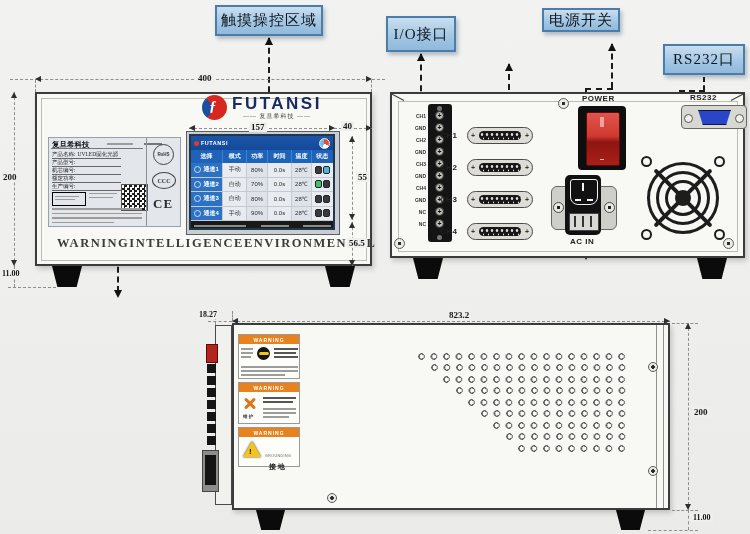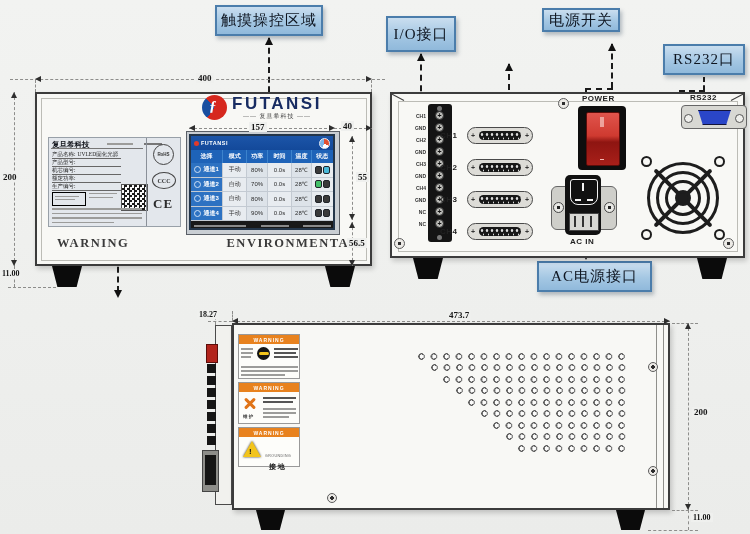--- a/index.html
+++ b/index.html
@@ -62,21 +62,20 @@
 </style>
 </head>
 <body>
 
 <div id="stage">
 
   <div class="callout" style="left:215px;top:5px;width:108px;height:31px;">触摸操控区域</div>
   <div class="callout" style="left:386px;top:16px;width:70px;height:36px;">I/O接口</div>
   <div class="callout" style="left:542px;top:8px;width:78px;height:24px;">电源开关</div>
   <div class="callout" style="left:663px;top:44px;width:82px;height:31px;">RS232口</div>
-  <div class="callout" style="left:537px;top:261px;width:115px;height:31px;">AC电源接口</div>
 
   <div class="cl-v" style="left:268px;top:38px;height:93px;"></div>
     <div class="au" style="left:265px;top:37px;"></div>
   <div class="cl-v" style="left:420px;top:54px;height:58px;"></div>
     <div class="au" style="left:417px;top:53px;"></div>
   <div class="cl-v" style="left:508px;top:64px;height:66px;"></div>
     <div class="au" style="left:505px;top:63px;"></div>
   <div class="cl-v" style="left:611px;top:44px;height:44px;"></div>
   <div class="cl-h" style="left:585px;top:88px;width:28px;"></div>
   <div class="cl-v" style="left:585px;top:90px;height:16px;"></div>
@@ -222,20 +221,21 @@
       </div>
       <div class="scr-bot">
         <div class="tb" style="left:3px;top:4px;width:52px;height:1.5px;background:#8a8a8a;"></div>
         <div class="tb" style="left:70px;top:4px;width:28px;height:1.5px;background:#8a8a8a;"></div>
         <div class="tb" style="left:112px;top:4px;width:28px;height:1.5px;background:#8a8a8a;"></div>
       </div>
     </div>
 
     <div class="a" style="left:57px;top:236px;width:302px;display:flex;justify-content:space-between;font:bold 12.5px 'Liberation Serif',serif;letter-spacing:1.5px;color:#3a3a3a;">
       <span>WARNING</span>
+      <span>INTELLIGENCE</span>
       <span>ENVIRONMENTAL</span>
     </div>
 
     <div class="dh" style="left:10px;top:79px;width:375px;"></div>
     <div class="aL" style="left:35px;top:76px;"></div>
     <div class="aR" style="left:366px;top:76px;"></div>
     <div class="dim" style="left:196px;top:73px;">400</div>
     <div class="dv" style="left:35px;top:80px;height:12px;"></div>
     <div class="dv" style="left:371px;top:80px;height:12px;"></div>
 
@@ -445,21 +445,21 @@
         <div style="position:absolute;left:4px;top:4px;width:0;height:0;border-left:9px solid transparent;border-right:9px solid transparent;border-bottom:16px solid #f2c41c;filter:drop-shadow(0 0 1px #333);"></div>
         <span style="position:absolute;left:10px;top:10px;font:bold 8px 'Liberation Sans',sans-serif;color:#111;">!</span>
         <span style="position:absolute;left:30px;top:25px;font:bold 7px 'Liberation Serif',serif;color:#222;">接 地</span>
         <span style="position:absolute;left:26px;top:17px;font:3.5px 'Liberation Sans',sans-serif;color:#555;letter-spacing:.5px;">GROUNDING</span>
       </div>
     </div>
 
     <div class="dh" style="left:232px;top:321px;width:438px;"></div>
     <div class="aL" style="left:232px;top:318px;"></div>
     <div class="aR" style="left:664px;top:318px;"></div>
-    <div class="dim" style="left:447px;top:310px;">473.7</div>
+    <div class="dim" style="left:447px;top:310px;">823.2</div>
     <div class="dh" style="left:208px;top:321px;width:24px;"></div>
     <div class="dim" style="left:197px;top:310px;font-size:8px;">18.27</div>
     <div class="dv" style="left:215px;top:311px;height:14px;"></div>
     <div class="dv" style="left:232px;top:311px;height:10px;"></div>
 
     <div class="dh" style="left:672px;top:323px;width:26px;"></div>
     <div class="dh" style="left:672px;top:510px;width:26px;"></div>
     <div class="dh" style="left:648px;top:530px;width:50px;"></div>
     <div class="dv" style="left:688px;top:323px;height:187px;"></div>
     <div class="aU" style="left:685px;top:323px;"></div>

